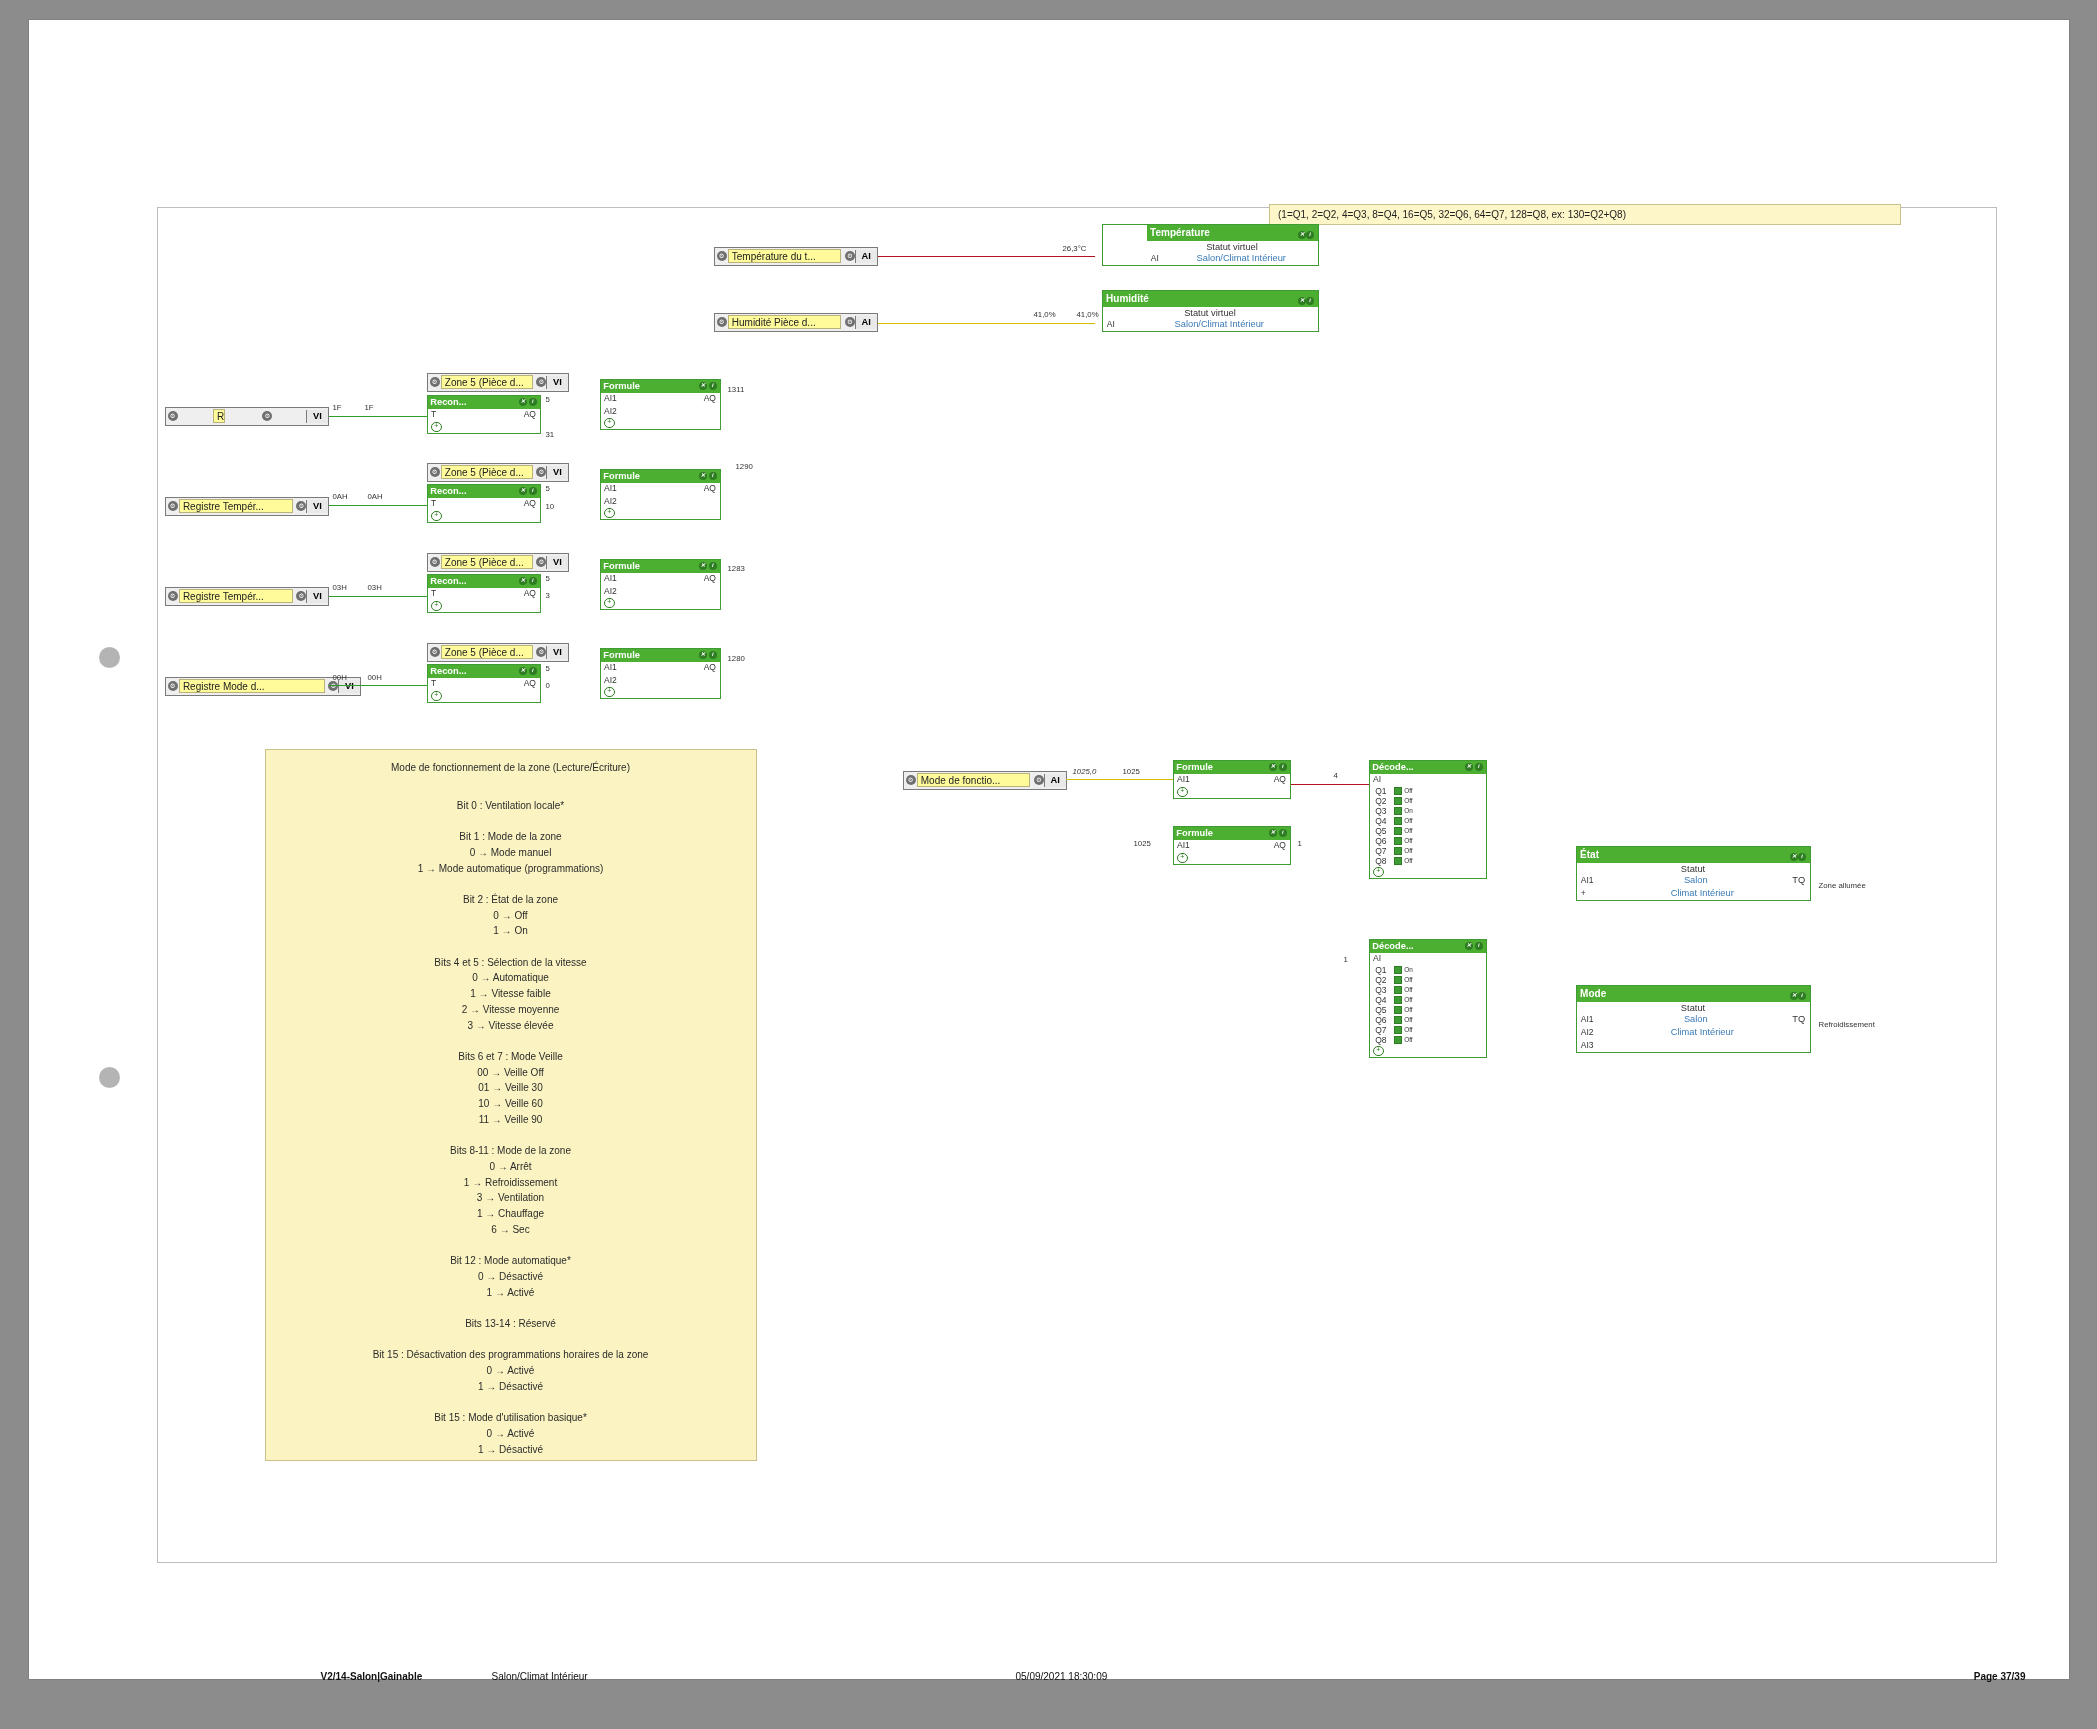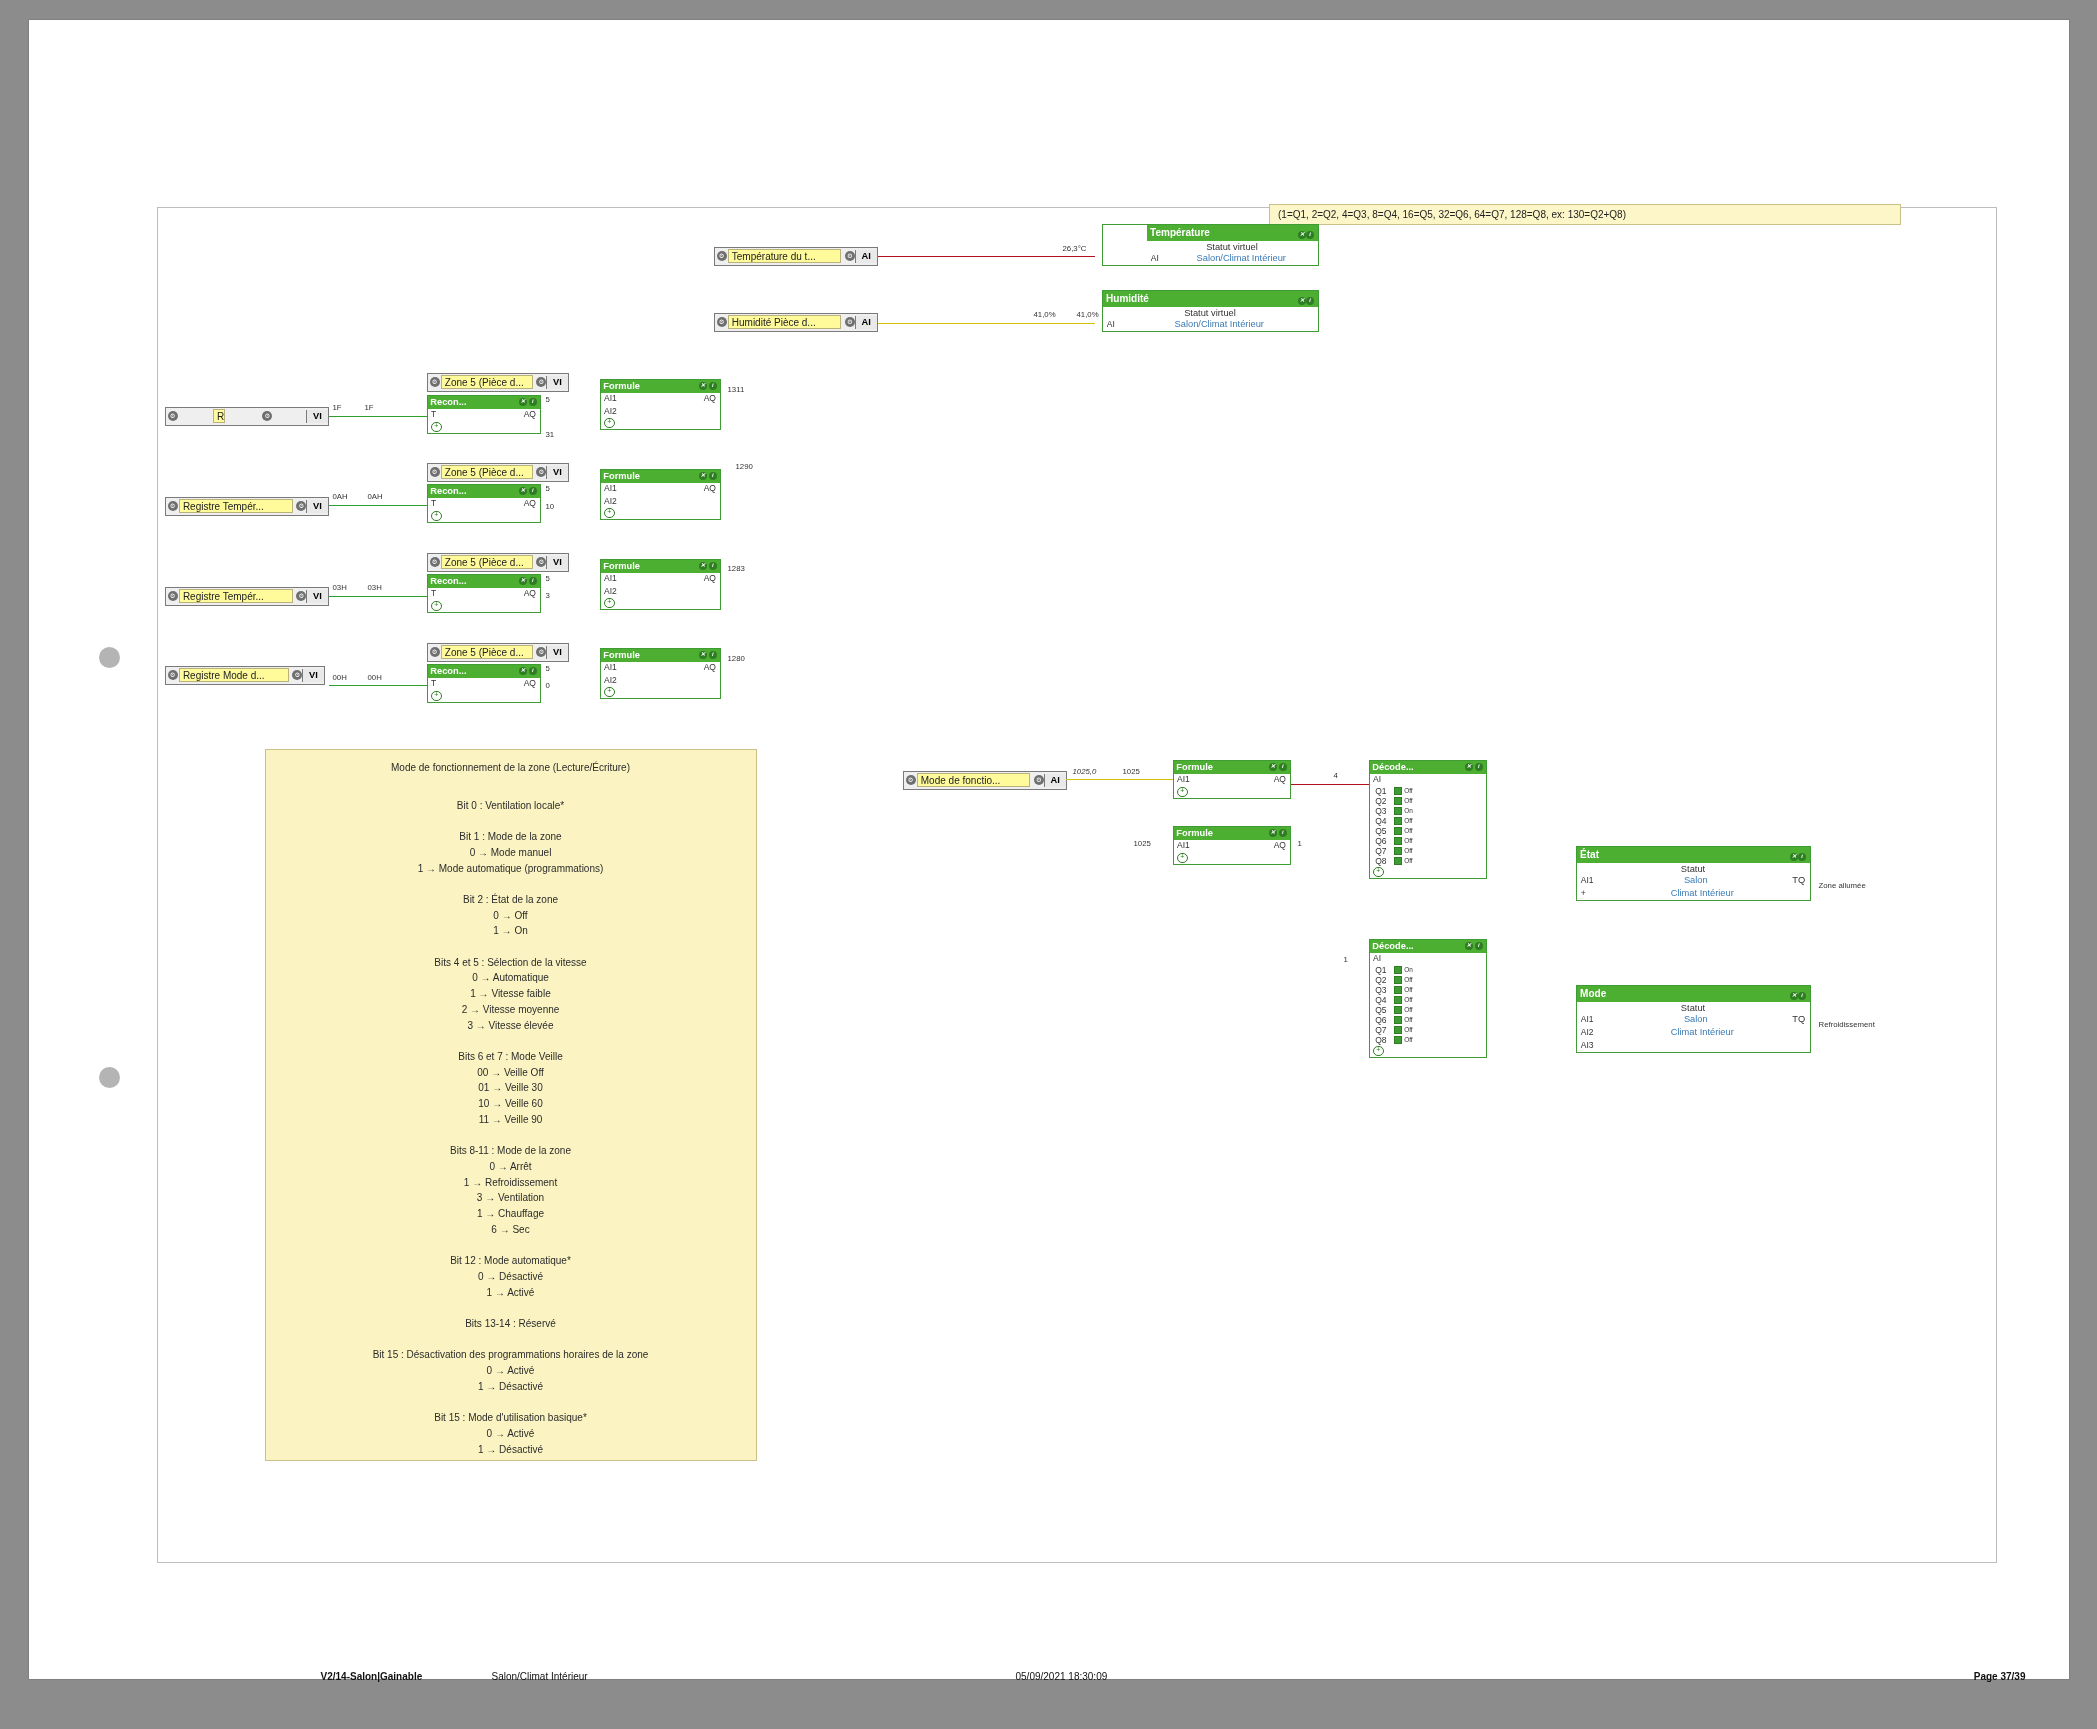--- a/index.html
+++ b/index.html
@@ -258,21 +258,21 @@
         <span>AQ</span>
       </div>
       <div class="frow">
         <span>AI2</span>
           <span></span>
       </div>
       <div class="fplus"><span class="c">+</span></div>
     </div>
     <div class="small" style="left:570px;top:356px;">1283</div>
 
-    <div class="blk tag" style="left:7.1px;top:458px;width:160px;">
+    <div class="blk tag" style="left:7.1px;top:469px;width:196px;">
       <span class="ic">⚙</span>
       <span class="lbl" style="flex:1">Registre Mode d...</span>
       <span class="ic">⚙</span>
       <span class="vi">VI</span>
     </div>
     <div class="small" style="left:175px;top:465px;">00H</div>
     <div class="small" style="left:210px;top:465px;">00H</div>
     <div class="wire green" style="left:171px;top:477px;width:100px;height:1.4px;"></div>
 
     <div class="blk tag" style="left:269px;top:435px;width:142px;">

